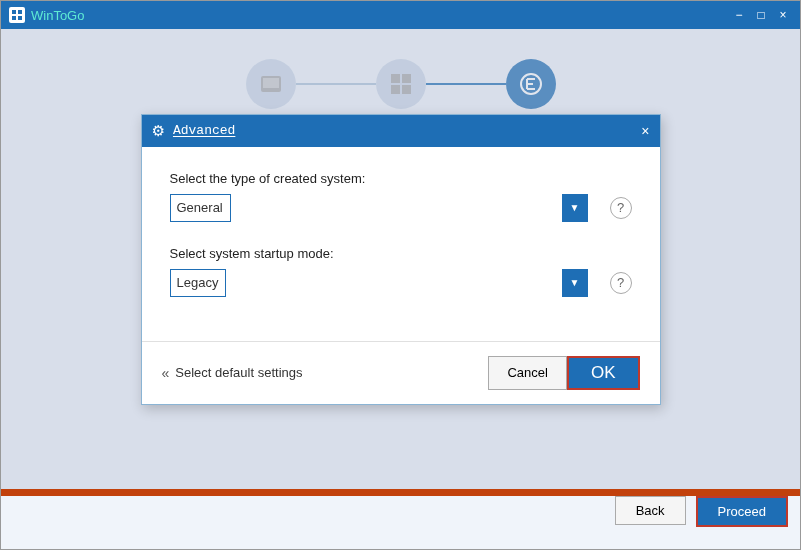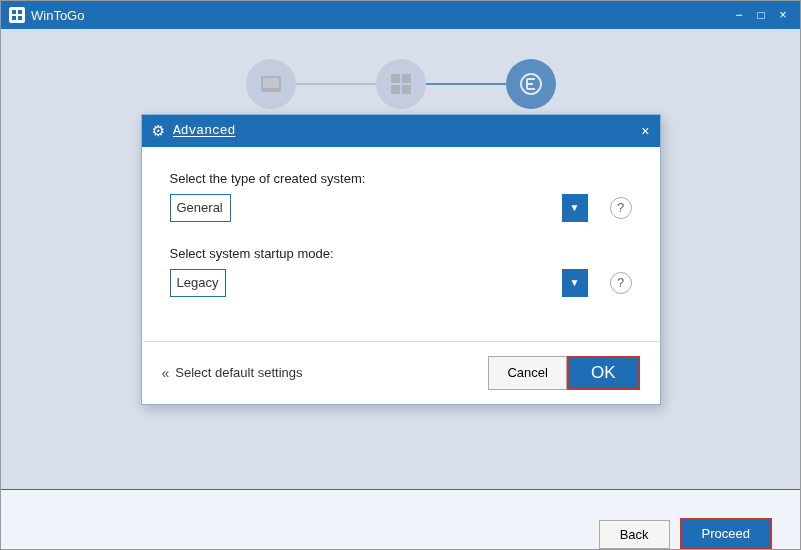--- a/index.html
+++ b/index.html
@@ -33,21 +33,21 @@
     .title-bar-icon {
       width: 16px;
       height: 16px;
       background: #fff;
       border-radius: 2px;
       display: flex;
       align-items: center;
       justify-content: center;
     }
     .title-bar-text {
-      color: #fef9c3;
+      color: #5eead4;
       font-size: 13px;
       flex: 1;
     }
     .title-bar-controls {
       display: flex;
       gap: 4px;
     }
     .title-bar-btn {
       color: #fff;
       font-size: 12px;
@@ -94,25 +94,25 @@
       background: #aec3d9;
     }
     .step-line.active {
       background: #1e6eb5;
     }
 
     
     .bottom-bar {
       height: 60px;
       background: #f0f4fa;
-      border-top: 1px solid #c2410c;
-      display: flex;
-      align-items: flex-end;
+      border-top: 7px solid #c2410c;
+      display: flex;
+      align-items: flex-start;
       justify-content: flex-end;
-      padding: 0 28px;
+      padding: 0 12px;
       gap: 10px;
     }
     .btn {
       padding: 6px 20px;
       font-size: 13px;
       border: 1px solid #aaa;
       background: #f5f5f5;
       cursor: pointer;
       min-width: 70px;
       text-align: center;

